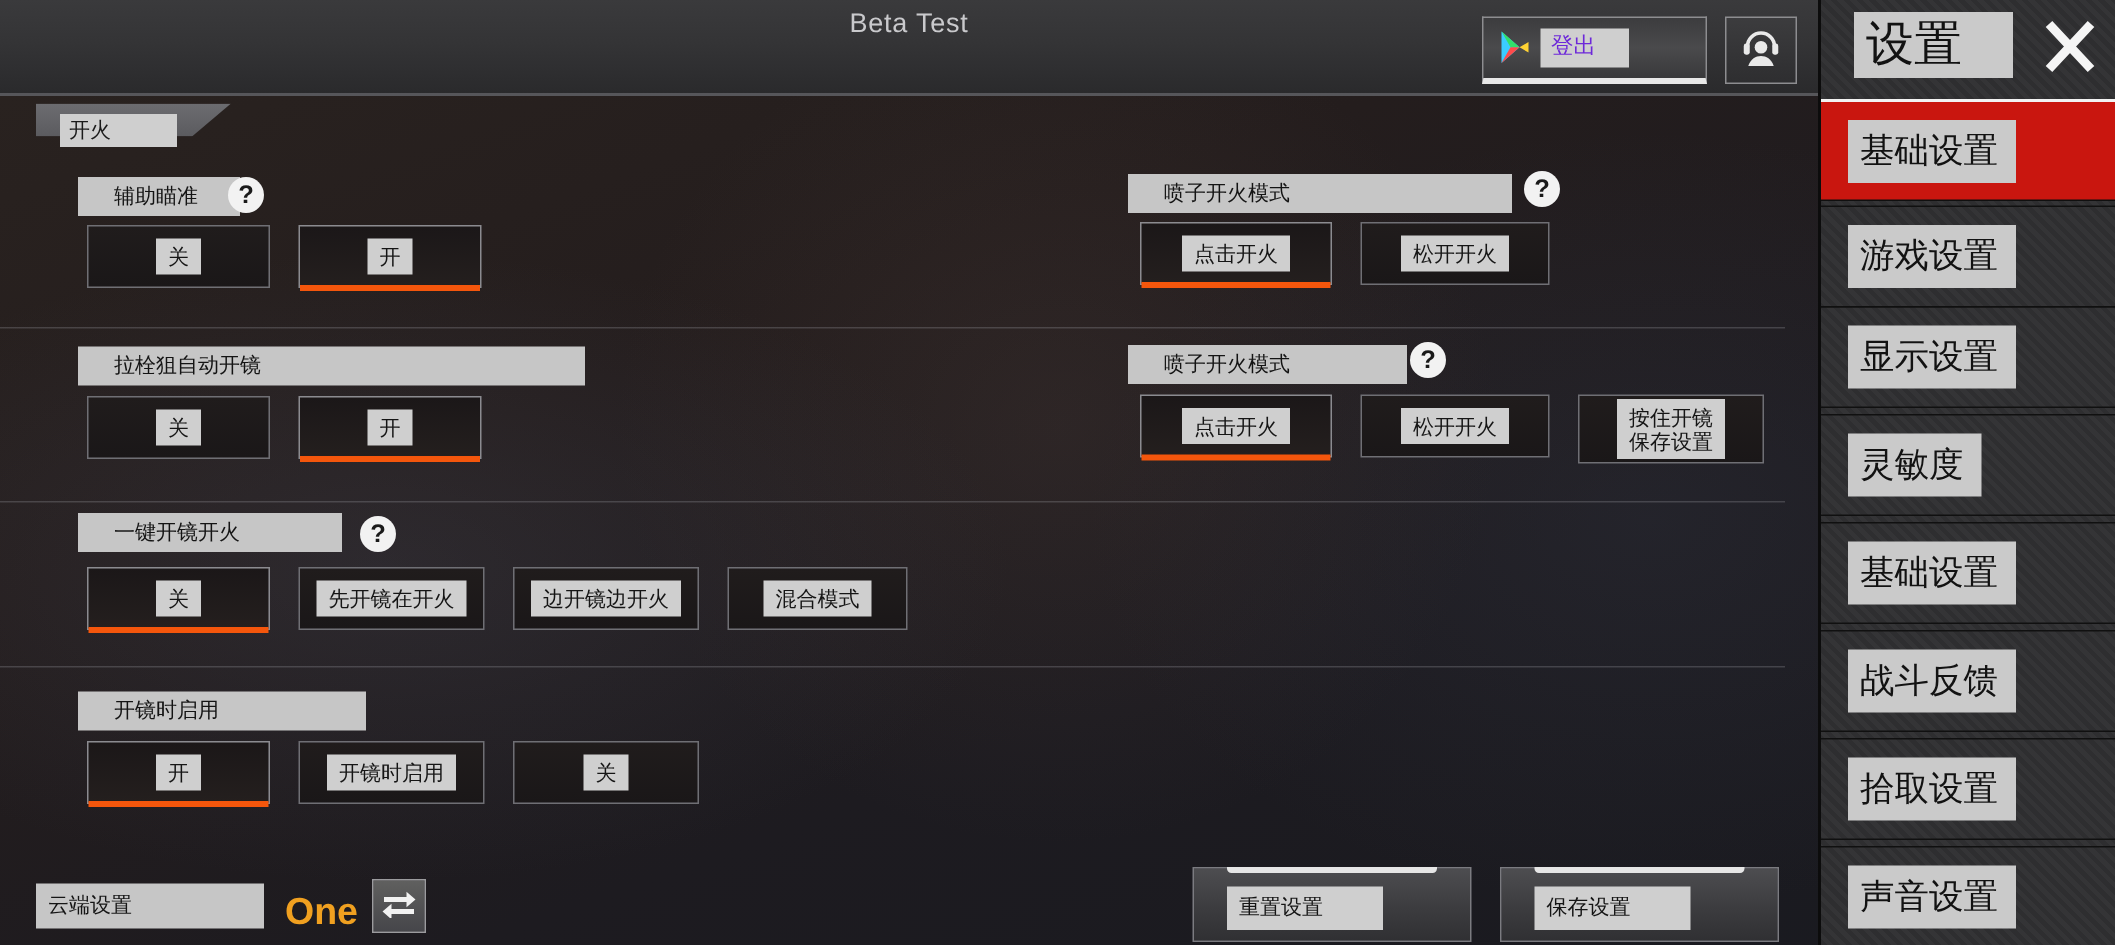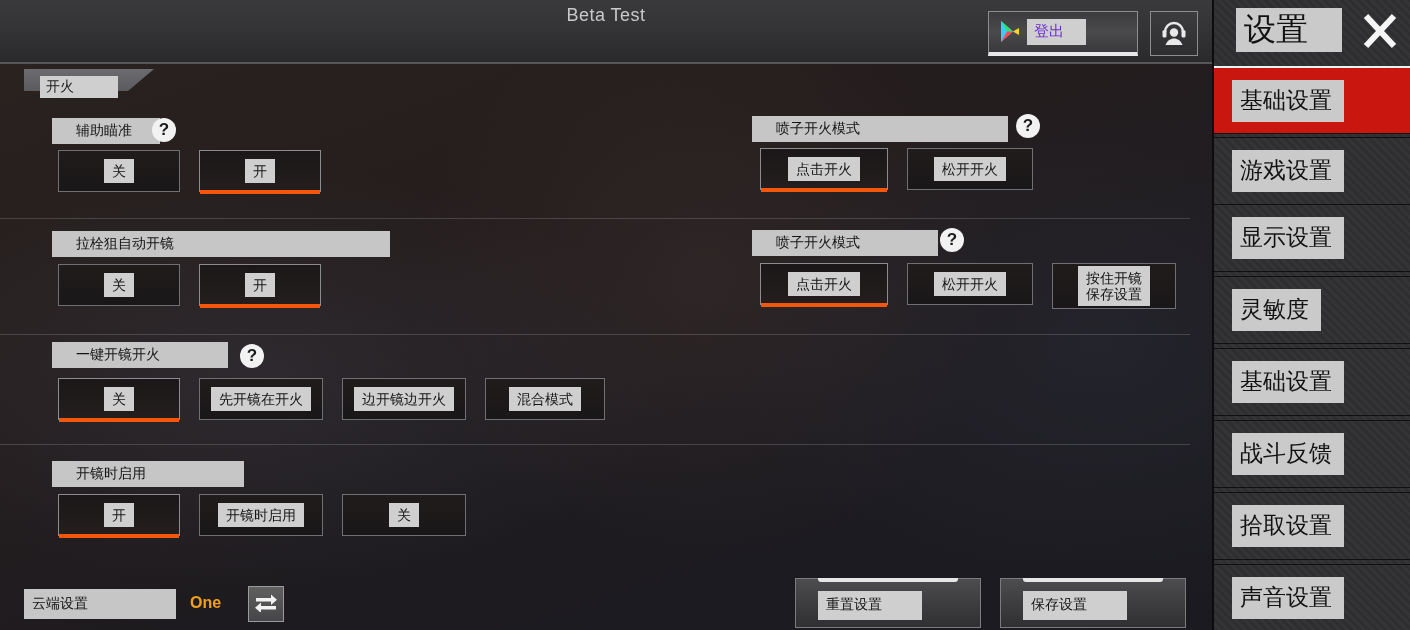--- a/index.html
+++ b/index.html
@@ -80,21 +80,21 @@
   .opt-lab{
     background:#cfcfcf; color:#151515; font-size:14px; line-height:16px;
     padding:4px 8px; white-space:pre-line; text-align:left;
   }
   .opt.ctr .opt-lab{ text-align:center; }
   
   .cloud-title{
     position:absolute; left:24px; top:589px; width:152px; height:30px;
     background:#c6c6c6; color:#151515; font-size:14px; display:flex; align-items:center; padding-left:8px;
   }
-  .cloud-val{ position:absolute; left:190px; top:594px; color:#f0a020; font-size:16px; font-weight:bold;text-align:center; }
+  .cloud-val{ position:absolute; left:190px; top:594px; color:#f0a020; font-size:25px; font-weight:bold;text-align:center; }
   .swap-btn{
     position:absolute; left:248px; top:586px; width:36px; height:36px;
     background:linear-gradient(180deg,#60605f,#46464a); border:1px solid #9b9b9e;
     display:flex; align-items:center; justify-content:center; cursor:pointer;
   }
   .big-btn{
     position:absolute; height:50px; width:186px; top:578px;
     background:linear-gradient(180deg,#4d4d50 0%,#3c3c3f 55%,#303033 100%);
     border:1px solid #7b7b80; cursor:pointer;
   }

